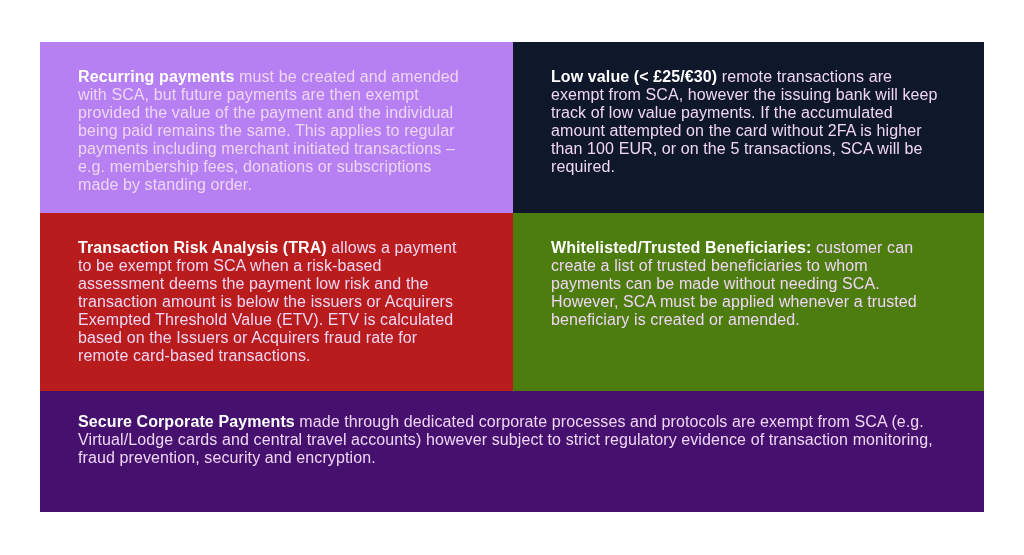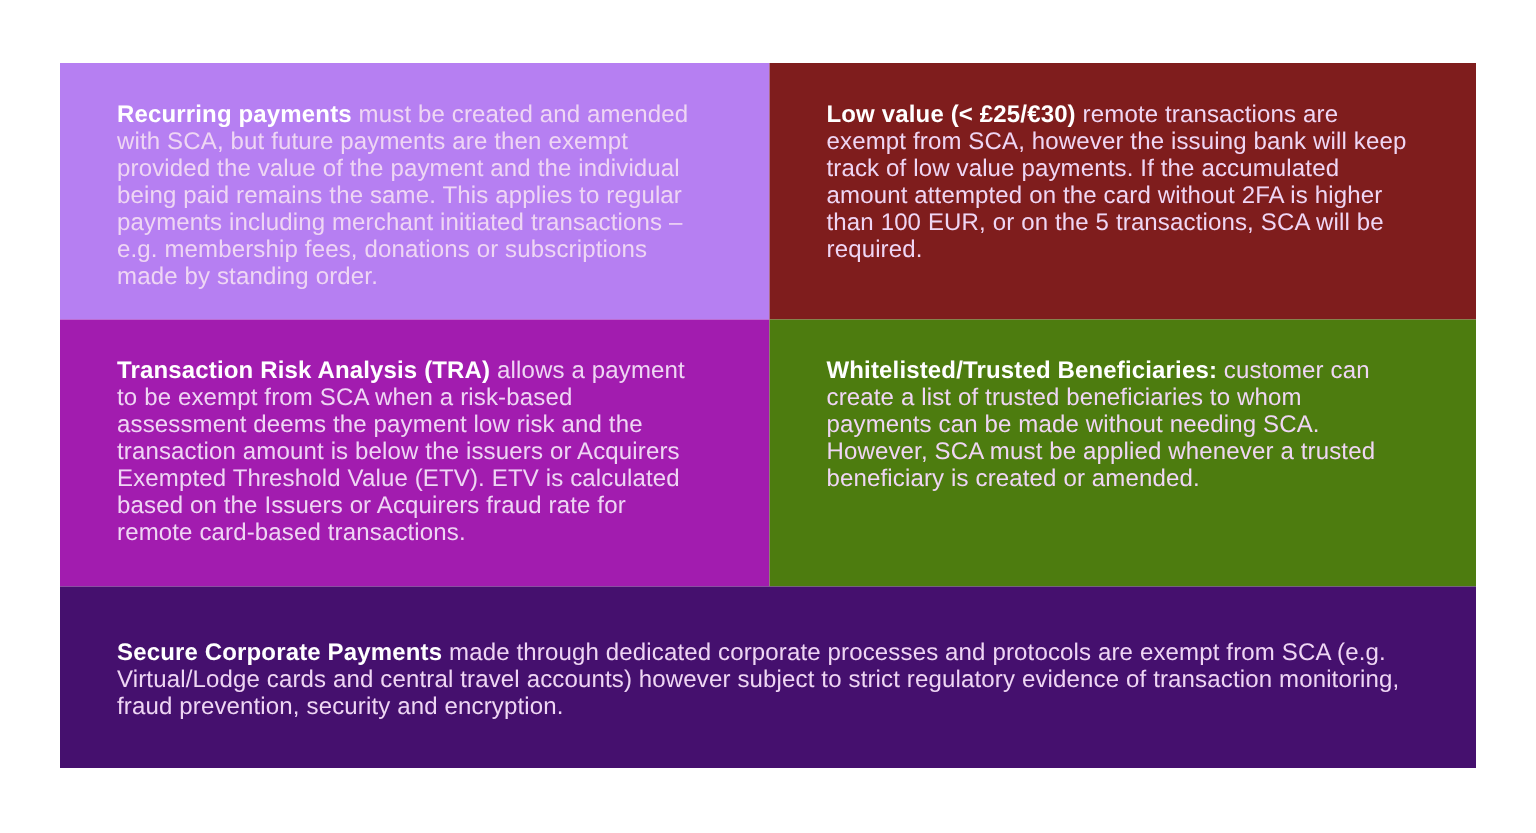--- a/index.html
+++ b/index.html
@@ -26,21 +26,21 @@
     grid-template-columns: 473px 471px;
     grid-template-rows: 171px 178px 121px;
   }
   .card {
     box-sizing: border-box;
     padding: 26px 44px 0 38px;
     overflow: hidden;
   }
   .card.full {
     grid-column: 1 / span 2;
-    padding-top: 36px;
+    padding-top: 22px;
   }
   .card-text {
     margin: 0;
     font-size: 16px;
     line-height: 18px;
     letter-spacing: 0.1px;
     color: var(--body-color, #efd6f4);
   }
   .card-text strong {
     font-weight: bold;
@@ -50,25 +50,25 @@
 </head>
 <body>
 
 <div class="canvas">
   <div class="grid">
 
     <section class="card" style="background-color: rgb(182, 127, 242);">
       <p class="card-text"><strong>Recurring payments</strong><span> must be created and amended with SCA, but future payments are then exempt provided the value of the payment and the individual being paid remains the same. This applies to regular payments including merchant initiated transactions – e.g. membership fees, donations or subscriptions made by standing order.</span></p>
     </section>
 
-    <section class="card" style="background-color: #7f1d1d;">
+    <section class="card" style="background-color: #0f172a;">
       <p class="card-text"><strong>Low value (&lt; £25/€30)</strong><span> remote transactions are exempt from SCA, however the issuing bank will keep track of low value payments. If the accumulated amount attempted on the card without 2FA is higher than 100 EUR, or on the 5 transactions, SCA will be required.</span></p>
     </section>
 
-    <section class="card" style="background-color: #a21caf;">
+    <section class="card" style="background-color: #b91c1c;">
       <p class="card-text"><strong>Transaction Risk Analysis (TRA)</strong><span> allows a payment to be exempt from SCA when a risk-based assessment deems the payment low risk and the transaction amount is below the issuers or Acquirers Exempted Threshold Value (ETV). ETV is calculated based on the Issuers or Acquirers fraud rate for remote card-based transactions.</span></p>
     </section>
 
     <section class="card" style="background-color: #4d7c0f;">
       <p class="card-text"><strong>Whitelisted/Trusted Beneficiaries:</strong><span> customer can create a list of trusted beneficiaries to whom payments can be made without needing SCA. However, SCA must be applied whenever a trusted beneficiary is created or amended.</span></p>
     </section>
 
     <section class="card full" style="background-color: rgb(69, 16, 110);">
       <p class="card-text"><strong>Secure Corporate Payments</strong><span> made through dedicated corporate processes and protocols are exempt from SCA (e.g. Virtual/Lodge cards and central travel accounts) however subject to strict regulatory evidence of transaction monitoring, fraud prevention, security and encryption.</span></p>
     </section>

